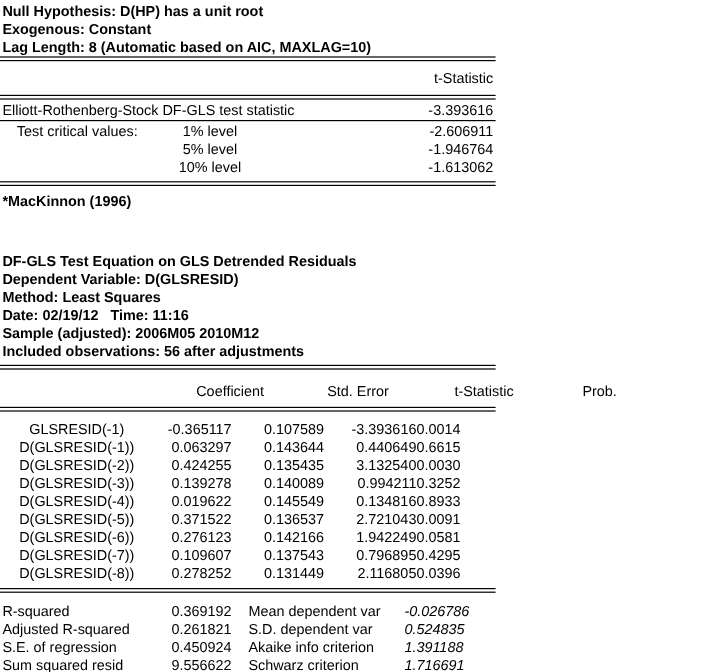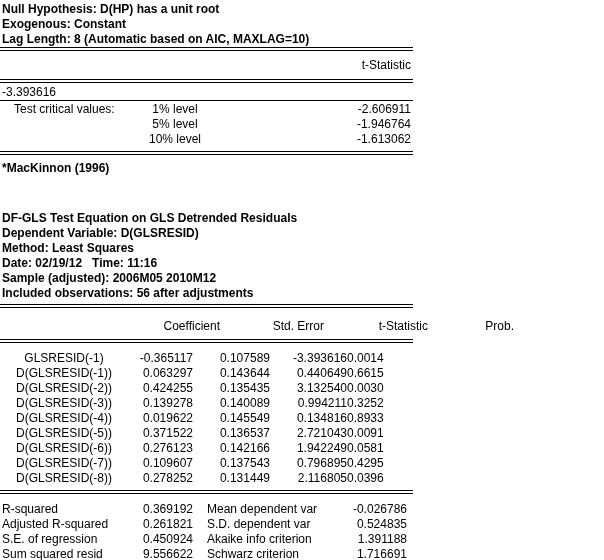--- a/index.html
+++ b/index.html
@@ -93,21 +93,21 @@
   .summary-block { padding-top: 8px; padding-left: 2px; }
   .summary-row {
     display: grid;
     grid-template-columns: 126px 65px 14px 130px 1fr;
     height: 15px;
     width: 411px;
   }
   .s-label { text-align: left; }
   .s-value-left { text-align: right; }
   .s-spacer {}
-  .s-value-right { text-align: right; padding-right: 6px; }
+  .s-value-right { padding-right: 6px; font-style: italic; }
 </style>
 </head>
 <body>
 
 <div class="report">
 
   <div class="info-block pad">
 
       <div class="info-line">Null Hypothesis: D(HP) has a unit root</div>
 
@@ -118,20 +118,21 @@
 
   <div class="dbl-rule"></div>
 
   <div class="tstat-header-row">
     <span>t-Statistic</span>
   </div>
 
   <div class="dbl-rule"></div>
 
   <div class="test-stat-row">
+    <span>Elliott-Rothenberg-Stock DF-GLS test statistic</span>
     <span>-3.393616</span>
   </div>
 
   <div class="sgl-rule"></div>
 
   <div class="crit-block">
 
       <div class="crit-row">
         <span class="crit-label">Test critical values:</span>
         <span class="crit-level">1% level</span>

